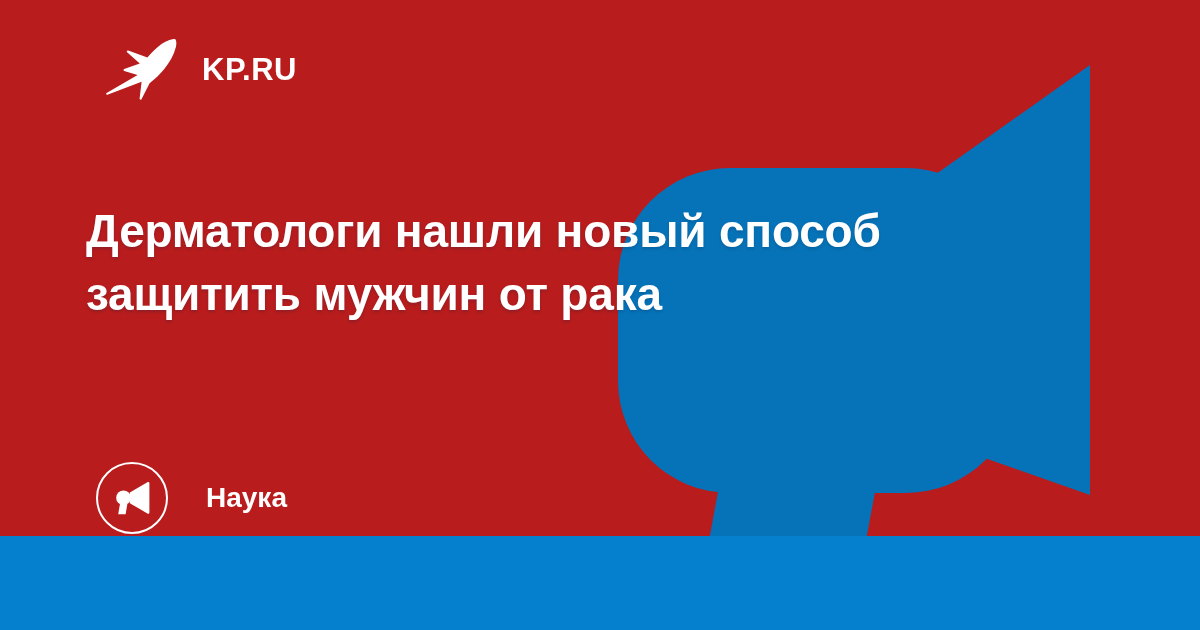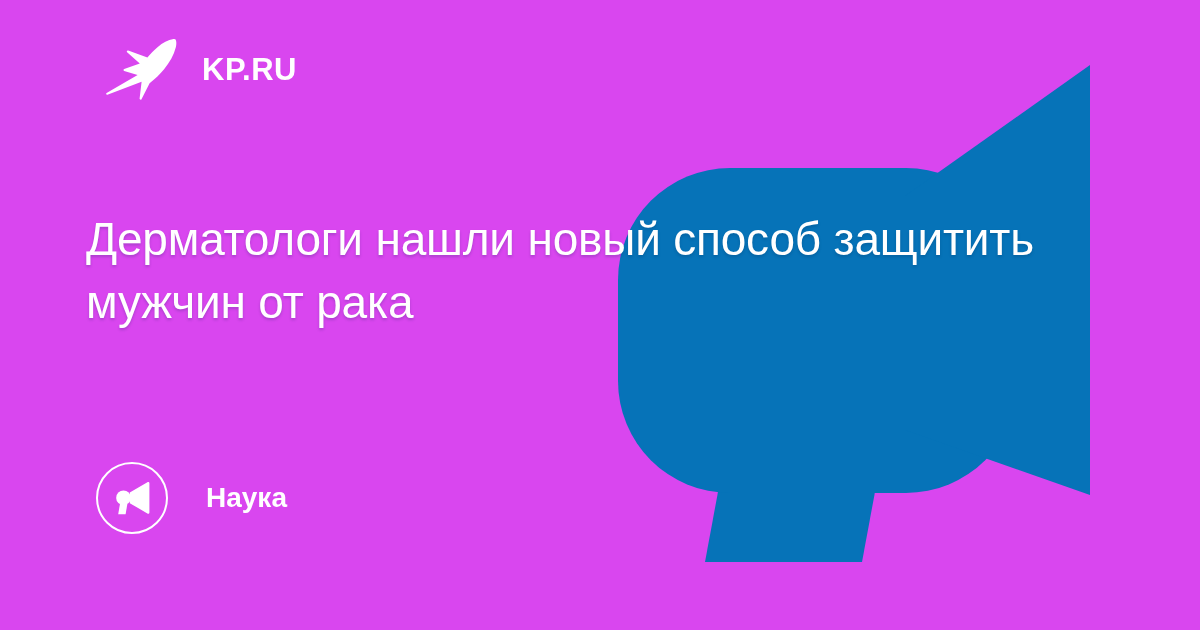--- a/index.html
+++ b/index.html
@@ -10,22 +10,22 @@
     width: 1200px;
     height: 630px;
     overflow: hidden;
     font-family: "Liberation Sans", "DejaVu Sans", sans-serif;
     background: #0580ce;
   }
 
   #card {
     position: relative;
     width: 1200px;
-    height: 630px;
-    background: #d946ef;
+    height: 536px;
+    background: #b91c1c;
     overflow: hidden;
   }
 
   
   #watermark {
     position: absolute;
     left: 0;
     top: 0;
     width: 1200px;
     height: 630px;
@@ -53,25 +53,25 @@
     font-weight: bold;
     letter-spacing: 0.5px;
     line-height: 1;
     white-space: nowrap;
   }
 
   
   #headline {
     position: absolute;
     left: 86px;
-    top: 208px;
+    top: 200px;
     width: 990px;
     color: #ffffff;
     font-size: 46px;
-    font-weight: normal;
+    font-weight: bold;
     line-height: 1.36;
     letter-spacing: -0.2px;
     text-shadow: 0 2px 3px rgba(0,40,80,0.22);
   }
 
   
   #category {
     position: absolute;
     left: 96px;
     top: 462px;

